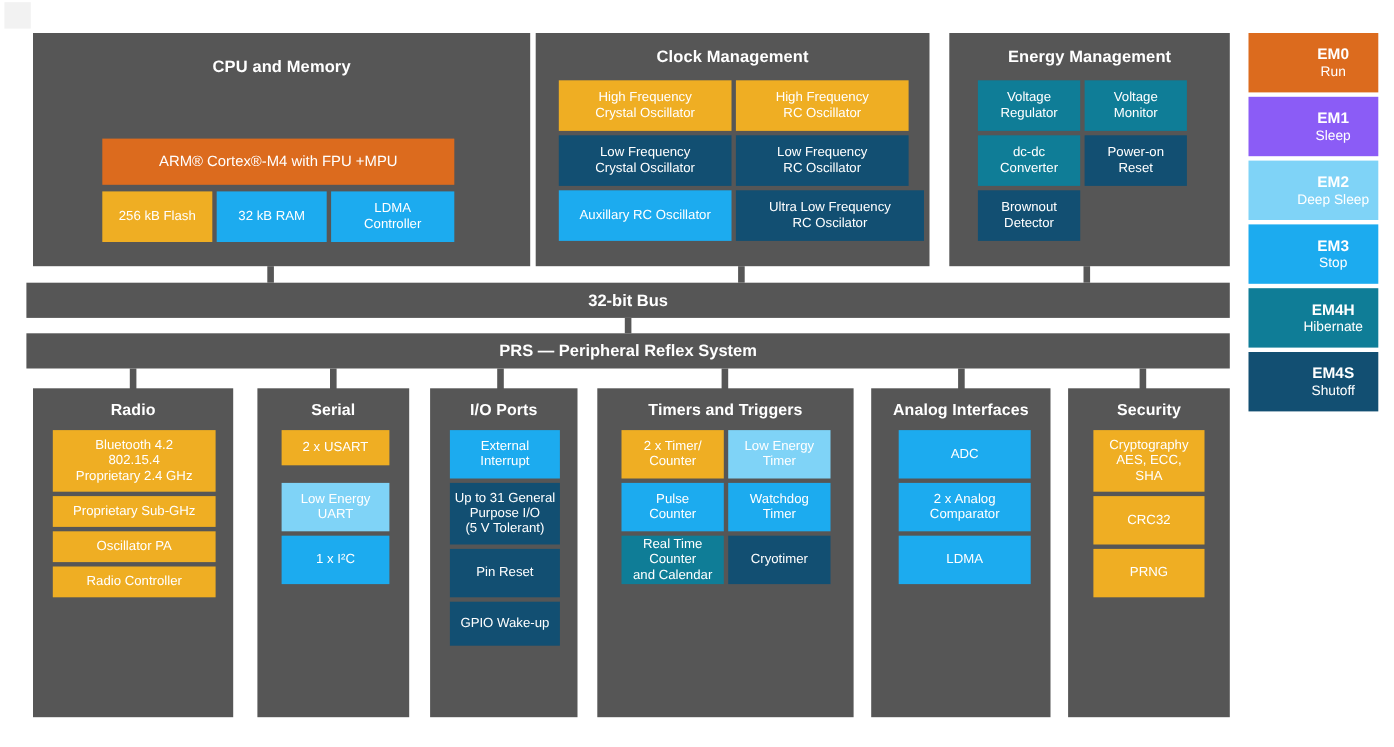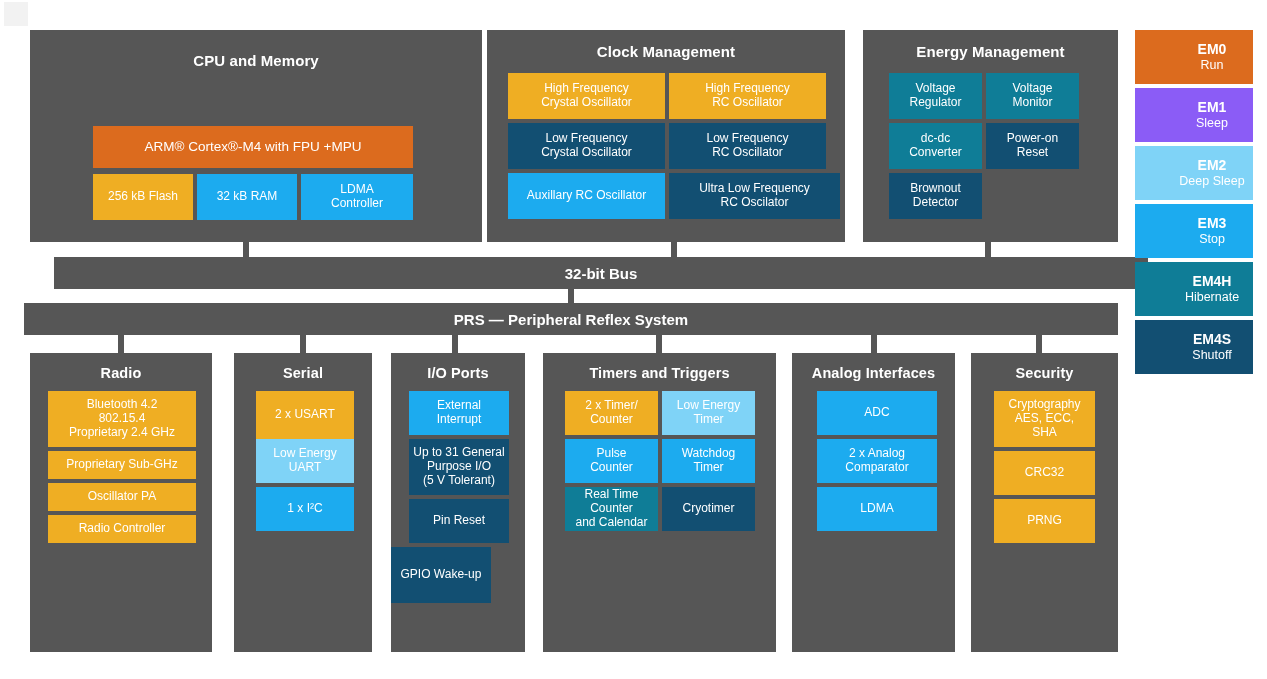--- a/index.html
+++ b/index.html
@@ -132,21 +132,21 @@
     <div class="blk c-navy" style="left:123px;top:93px;width:93px;height:46px;">Power-on
 Reset</div>
     <div class="blk c-navy" style="left:26px;top:143px;width:93px;height:46px;">Brownout
 Detector</div>
   </div>
 
   <div class="conn" style="left:243px;top:242px;width:6px;height:15px;"></div>
   <div class="conn" style="left:671px;top:242px;width:6px;height:15px;"></div>
   <div class="conn" style="left:985px;top:242px;width:6px;height:15px;"></div>
 
-  <div class="bus" style="left:24px;top:257px;width:1094px;height:32px;margin-left:30px;">32-bit Bus</div>
+  <div class="bus" style="left:24px;top:257px;width:1094px;height:32px;">32-bit Bus</div>
 
   <div class="conn" style="left:568px;top:289px;width:6px;height:14px;"></div>
 
   <div class="bus" style="left:24px;top:303px;width:1094px;height:32px;">PRS — Peripheral Reflex System</div>
 
   <div class="conn" style="left:118px;top:335px;width:6px;height:19px;"></div>
   <div class="conn" style="left:300px;top:335px;width:6px;height:19px;"></div>
   <div class="conn" style="left:452px;top:335px;width:6px;height:19px;"></div>
   <div class="conn" style="left:656px;top:335px;width:6px;height:19px;"></div>
   <div class="conn" style="left:871px;top:335px;width:6px;height:19px;"></div>
@@ -157,35 +157,35 @@
     <div class="blk c-amber" style="left:18px;top:38px;width:148px;height:56px;">Bluetooth 4.2
 802.15.4
 Proprietary 2.4 GHz</div>
     <div class="blk c-amber" style="left:18px;top:98px;width:148px;height:28px;">Proprietary Sub-GHz</div>
     <div class="blk c-amber" style="left:18px;top:130px;width:148px;height:28px;">Oscillator PA</div>
     <div class="blk c-amber" style="left:18px;top:162px;width:148px;height:28px;">Radio Controller</div>
   </div>
 
   <div class="panel" style="left:234px;top:353px;width:138px;height:299px;">
     <div class="panel-title col-title" style="top:12px;">Serial</div>
-    <div class="blk c-amber" style="left:22px;top:38px;width:98px;height:48px;">2 x USART</div>
+    <div class="blk c-amber" style="left:22px;top:38px;width:98px;height:32px;">2 x USART</div>
     <div class="blk c-ltblue" style="left:22px;top:86px;width:98px;height:44px;">Low Energy
 UART</div>
     <div class="blk c-blue" style="left:22px;top:134px;width:98px;height:44px;">1 x I²C</div>
   </div>
 
   <div class="panel" style="left:391px;top:353px;width:134px;height:299px;">
     <div class="panel-title col-title" style="top:12px;">I/O Ports</div>
     <div class="blk c-blue" style="left:18px;top:38px;width:100px;height:44px;">External
 Interrupt</div>
     <div class="blk c-navy" style="left:18px;top:86px;width:100px;height:56px;">Up to 31 General
 Purpose I/O
 (5 V Tolerant)</div>
     <div class="blk c-navy" style="left:18px;top:146px;width:100px;height:44px;">Pin Reset</div>
-    <div class="blk c-navy" style="left:0;top:194px;width:100px;height:56px;text-align:center;">GPIO Wake-up</div>
+    <div class="blk c-navy" style="left:18px;top:194px;width:100px;height:40px;text-align:center;">GPIO Wake-up</div>
   </div>
 
   <div class="panel" style="left:543px;top:353px;width:233px;height:299px;">
     <div class="panel-title col-title" style="top:12px;">Timers and Triggers</div>
     <div class="blk c-amber" style="left:22px;top:38px;width:93px;height:44px;">2 x Timer/
 Counter</div>
     <div class="blk c-ltblue" style="left:119px;top:38px;width:93px;height:44px;">Low Energy
 Timer</div>
     <div class="blk c-blue" style="left:22px;top:86px;width:93px;height:44px;">Pulse
 Counter</div>

